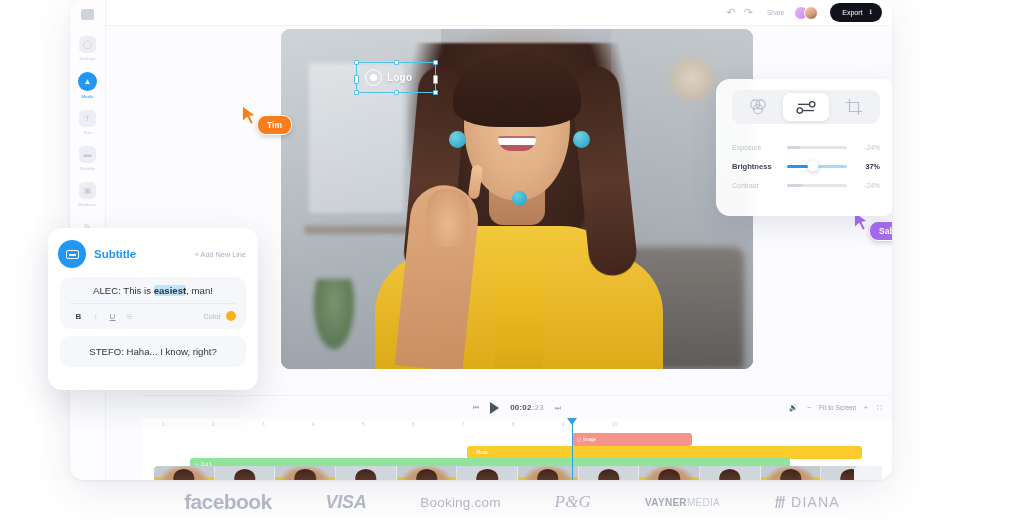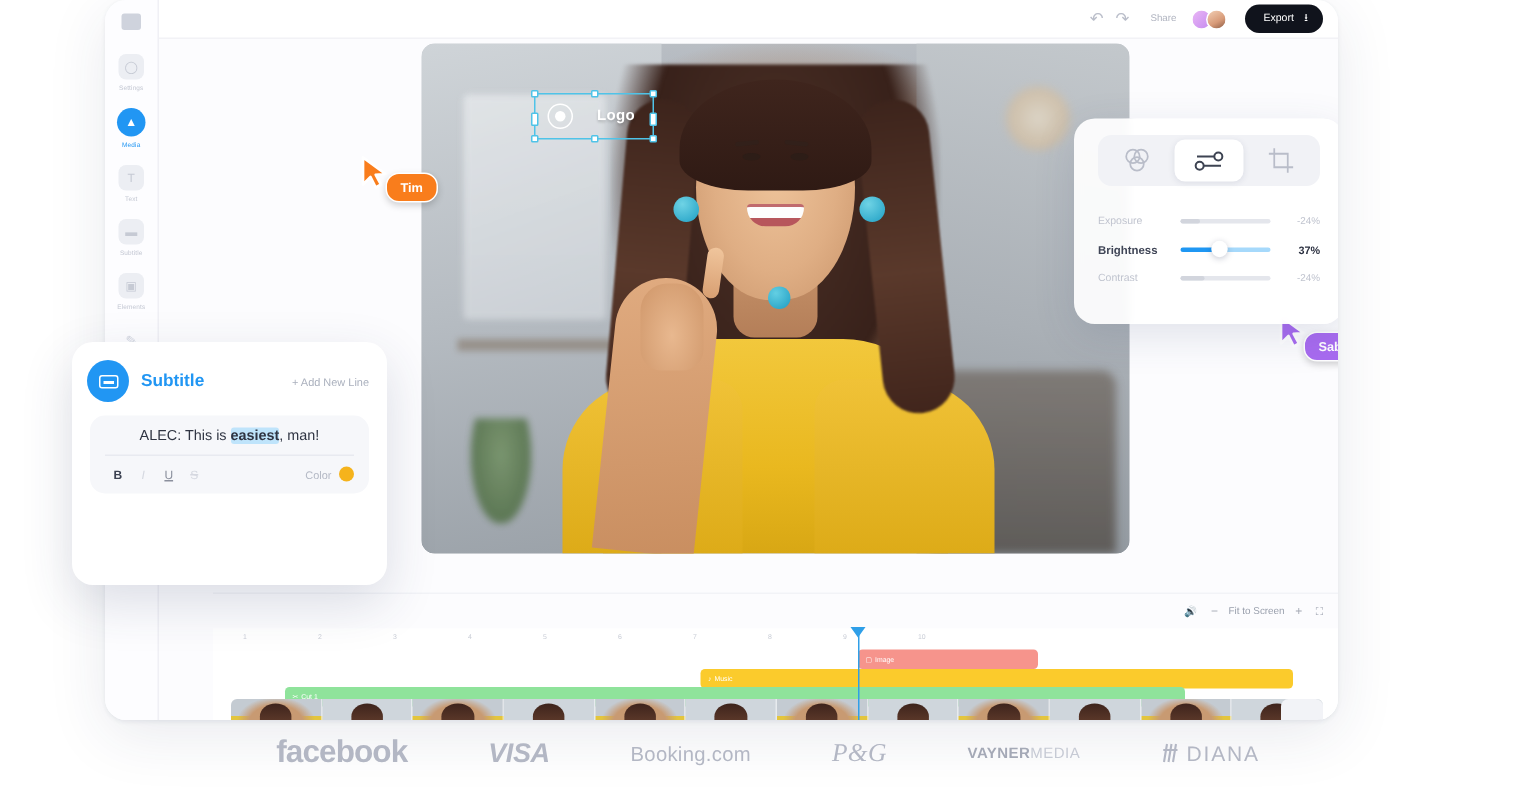--- a/index.html
+++ b/index.html
@@ -123,21 +123,21 @@
   .sh-r { right: 19%; border-radius: 20px 60px 0 0;}
   .arm { position:absolute; left:26%; bottom:0; width:68px; height:54%;
      background: linear-gradient(170deg,#e0ab80,#c98e60); border-radius: 34px 34px 0 0; transform: rotate(6deg);}
   .hand { position:absolute; left:31%; top:47%; width:42px; height:58px;
      background: radial-gradient(ellipse at 50% 60%, #e8b88f, #cf9669); border-radius: 18px 18px 14px 14px;}
   .finger { position:absolute; left:40%; top:40%; width:11px; height:34px;
      background: linear-gradient(180deg,#f0c59c,#d89f72); border-radius: 6px; transform: rotate(8deg);}
 
   
   .logo-sel { position:absolute; left:75px; top:33px; width:80px; height:31px;
-     border: 1.3px solid #4fc3e8; border-radius:2px; display:flex; align-items:center; gap:16px; padding-left:8px;}
+     border: 1.3px solid #4fc3e8; border-radius:2px; display:flex; align-items:center; gap:5px; padding-left:8px;}
   .logo-sel .hdl { position:absolute; width:5px; height:5px; background:#fff; border:1px solid #4fc3e8; border-radius:1px;}
   .hdl.tl{left:-3px;top:-3px;} .hdl.tr{right:-3px;top:-3px;} .hdl.bl{left:-3px;bottom:-3px;} .hdl.br{right:-3px;bottom:-3px;}
   .hdl.tm{left:50%;top:-3px;margin-left:-2.5px;} .hdl.bm{left:50%;bottom:-3px;margin-left:-2.5px;}
   .hdl.ml{left:-3px;top:50%;margin-top:-2.5px;height:9px;} .hdl.mr{right:-3px;top:50%;margin-top:-2.5px;height:9px;}
   .logo-mark { width:17px; height:17px; border-radius:50%; border:1.6px solid #fff;
      display:flex; align-items:center; justify-content:center; }
   .logo-mark i { width:7px; height:7px; border-radius:50%; background:#fff; display:block; }
   .logo-txt { color:#fff; font-size:10px; font-weight:600; letter-spacing:.2px; text-shadow:0 1px 2px rgba(0,0,0,.2);}
 
   
@@ -435,20 +435,28 @@
             <div class="adj-track">
               <div class="adj-fill-dim" style="width:26%"></div>
             </div>
             <div class="adj-val">-24%</div>
           </div>
         </div>
       </div>
 
 
       <div class="playbar">
+        <div class="pb-center">
+          <div class="pb-ico">⏮</div>
+          <div class="pb-play"></div>
+          <div class="pb-time">
+            <span>00:02</span><i>:23</i>
+          </div>
+          <div class="pb-ico">⏭</div>
+        </div>
         <div class="pb-right">
           <div class="pb-ico">🔊</div>
           <div class="pb-zoom">
             <span class="pb-zbtn">−</span>
             <span>Fit to Screen</span>
             <span class="pb-zbtn">+</span>
           </div>
           <div class="pb-ico">⛶</div>
         </div>
       </div>
@@ -523,20 +531,23 @@
         <div class="sp-tool" style="font-style:italic">I</div>
         <div class="sp-tool ul">U</div>
         <div class="sp-tool st">S</div>
         <div class="sp-colorwrap">
           <span class="sp-colorlbl">Color</span>
           <span class="sp-swatch"></span>
         </div>
       </div>
     </div>
 
+    <div class="sp-card2">
+      <div class="sp-line">STEFO: Haha... I know, right?</div>
+    </div>
   </div>
 
   <div class="brands">
     <div class="brand b-fb">facebook</div>
     <div class="brand b-visa">VISA</div>
     <div class="brand b-book">Booking.com</div>
     <div class="brand b-pg">P&amp;G</div>
     <div class="brand b-vm">
       <b>VAYNER</b><span>MEDIA</span>
     </div>

